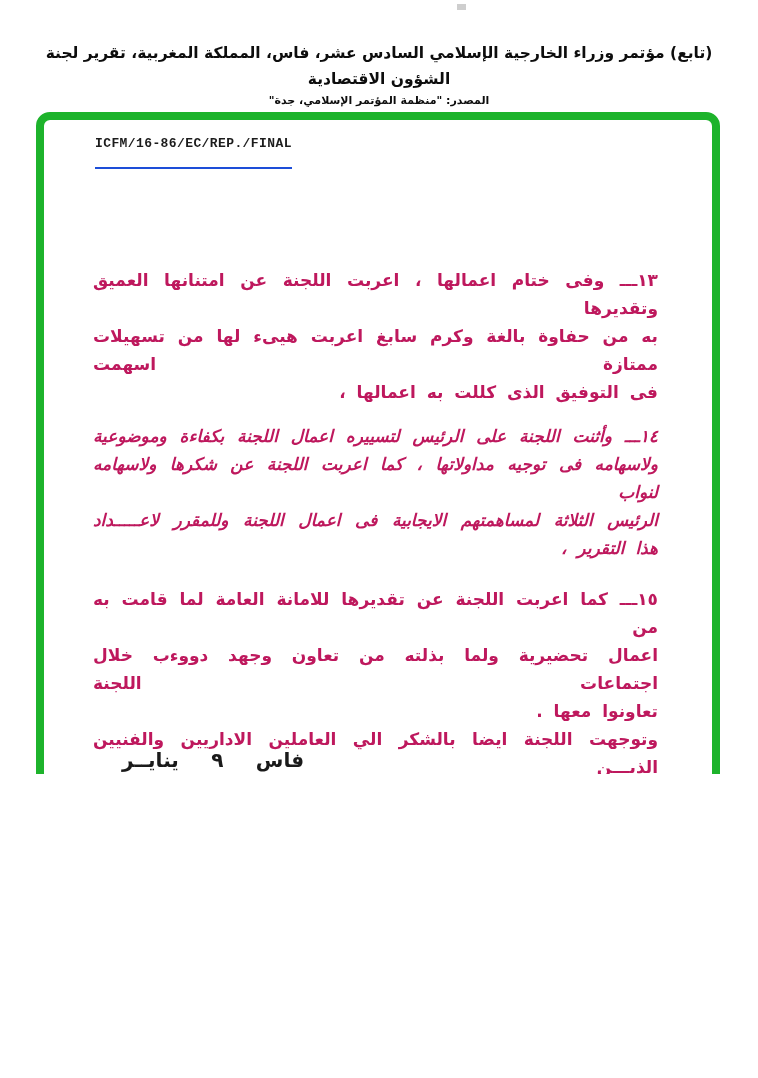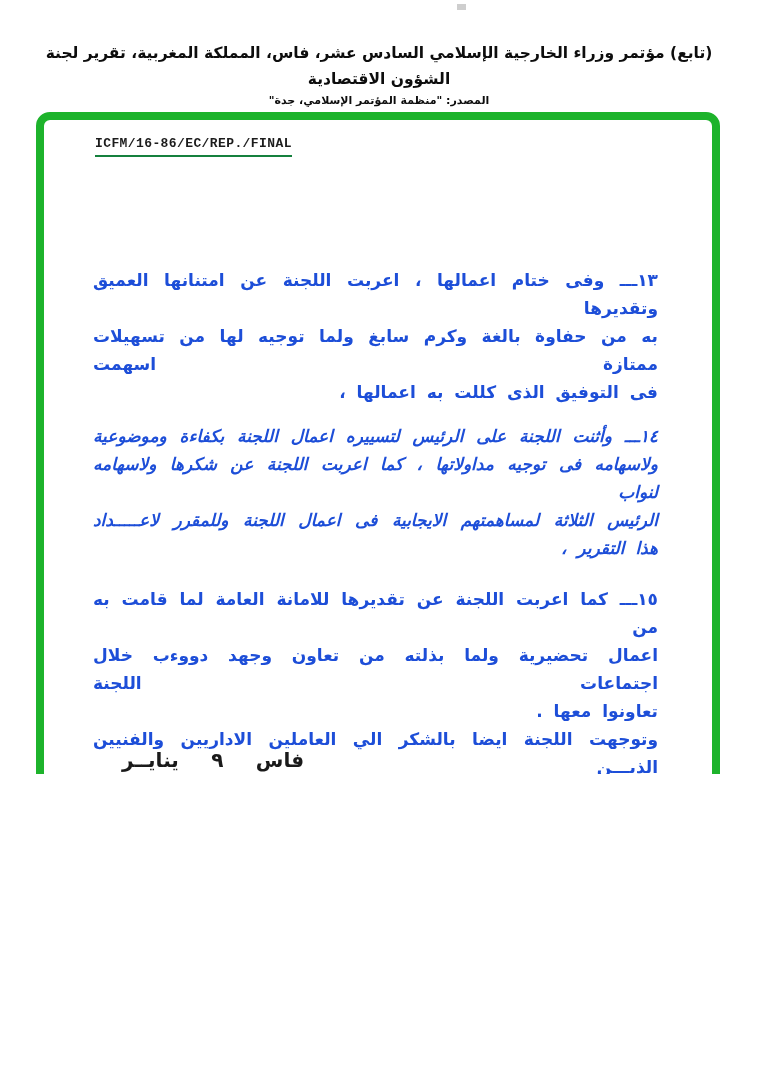--- a/index.html
+++ b/index.html
@@ -48,39 +48,39 @@
     background: #ffffff;
   }
   .doc-ref {
     position: absolute;
     left: 51px; top: 16px;
     font-family: "Liberation Mono", "DejaVu Sans Mono", monospace;
     font-size: 13px;
     font-weight: bold;
     letter-spacing: 0.4px;
     color: #1c1c1c;
-    border-bottom: 2px solid #15803d;
-    padding-bottom: 4px;
+    border-bottom: 2px solid #1d4ed8;
+    padding-bottom: 16px;
   }
   .body-text {
     position: absolute;
     left: 49px; right: 54px; top: 146px;
     direction: rtl;
   }
   .para {
     margin-bottom: 16px;
   }
   .para.p2 { margin-bottom: 23px; font-style: italic; }
   .para.p3 { margin-bottom: 0; }
   .ar-line {
     direction: rtl;
     font-size: 17px;
     font-weight: bold;
     line-height: 28px;
-    color: #1d4ed8;
+    color: #be185d;
     word-spacing: 5px;
     text-align: justify;
     text-align-last: justify;
     white-space: normal;
   }
   .ar-line.last {
     text-align-last: right;
   }
   .date-line {
     position: absolute;
@@ -116,21 +116,21 @@
   </div>
 
   <div class="green-frame">
 
     <div class="doc-ref">ICFM/16-86/EC/REP./FINAL</div>
 
     <div class="body-text">
 
       <div class="para p1">
         <div class="ar-line">١٣ـــ   وفى ختام اعمالها ، اعربت اللجنة عن امتنانها العميق وتقديرها</div>
-        <div class="ar-line">به  من حفاوة بالغة وكرم سابغ ولما توجيه لها من تسهيلات ممتازة اسهمت</div>
+        <div class="ar-line">به  من حفاوة بالغة وكرم سابغ اعربت هيىء لها من تسهيلات ممتازة اسهمت</div>
         <div class="ar-line last">فى التوفيق الذى كللت به اعمالها ،</div>
       </div>
 
       <div class="para p2">
         <div class="ar-line">١٤ـــ   وأثنت اللجنة على الرئيس لتسييره اعمال اللجنة بكفاءة وموضوعية</div>
         <div class="ar-line">ولاسهامه فى توجيه مداولاتها ، كما اعربت اللجنة عن شكرها ولاسهامه لنواب</div>
         <div class="ar-line">الرئيس الثلاثة لمساهمتهم الايجابية فى اعمال اللجنة وللمقرر لاعـــــداد</div>
         <div class="ar-line last">هذا التقرير ،</div>
       </div>
 

